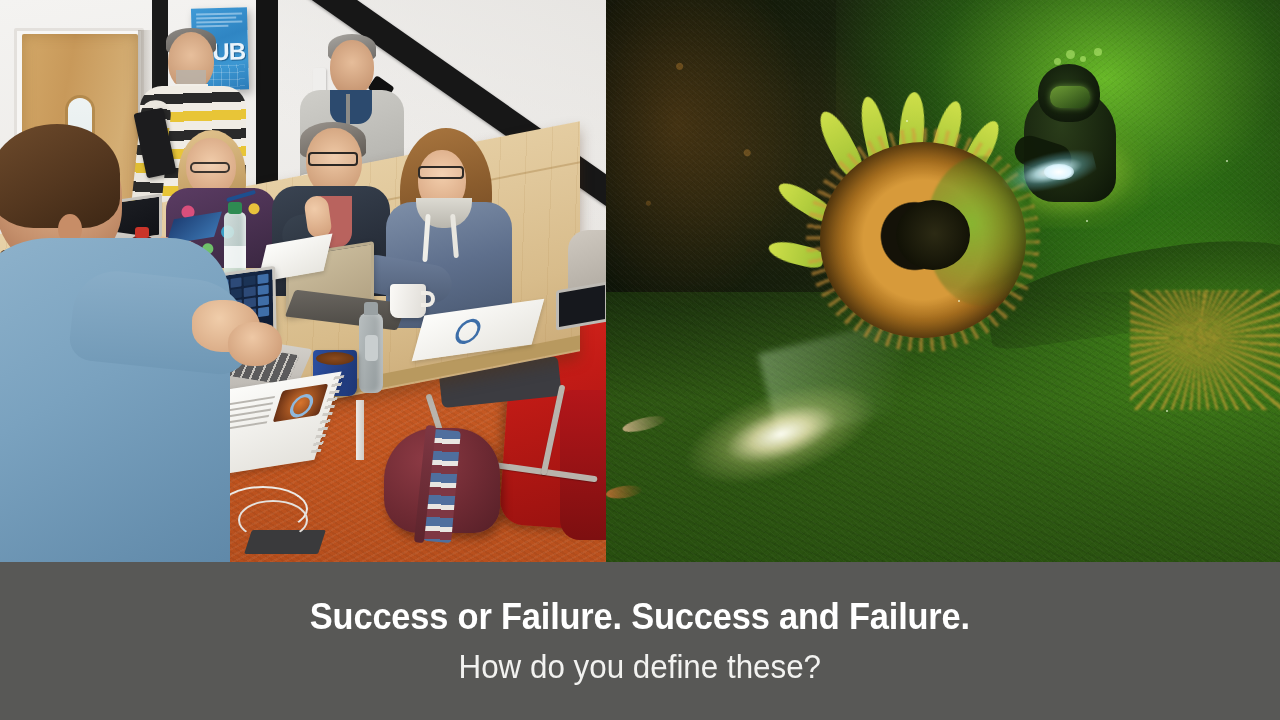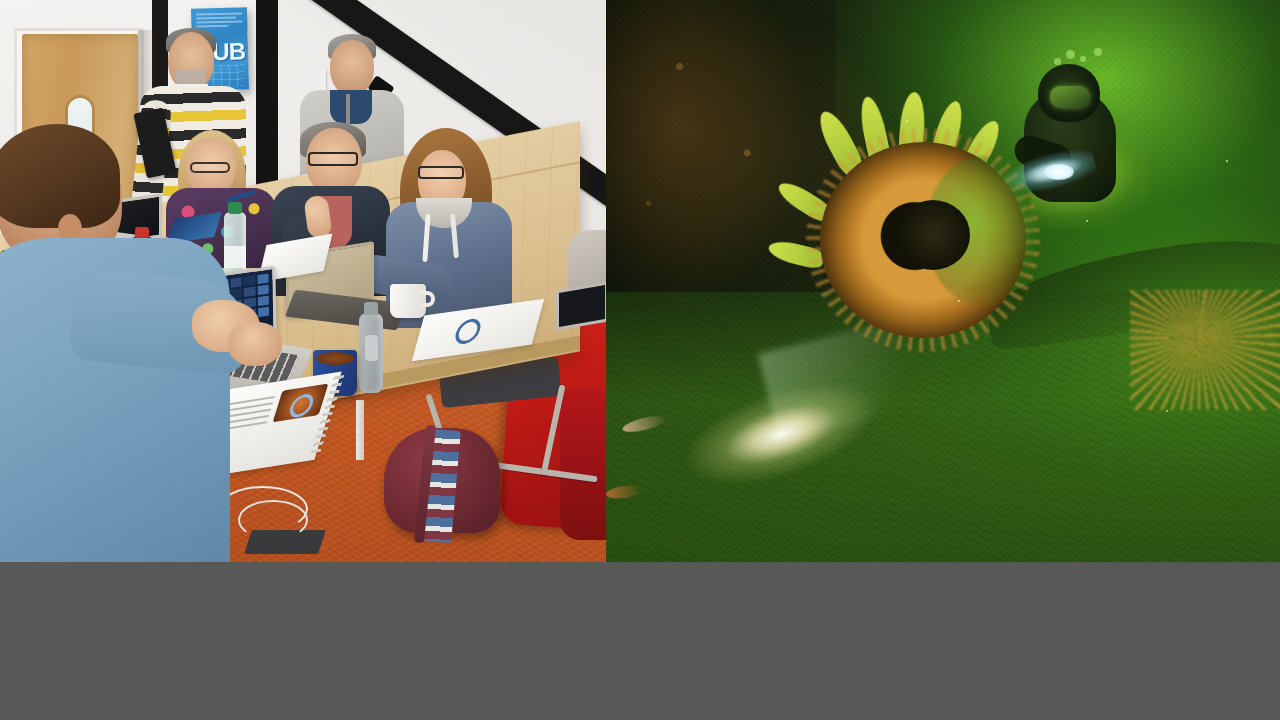--- a/index.html
+++ b/index.html
@@ -682,14 +682,18 @@
       <div class="fish2"></div>
 
       <div class="spk" style="left:300px;top:120px"></div>
       <div class="spk" style="left:352px;top:300px"></div>
       <div class="spk" style="left:480px;top:220px"></div>
       <div class="spk" style="left:560px;top:410px"></div>
       <div class="spk" style="left:620px;top:160px"></div>
     </div>
   </div>
 
+  <div class="caption">
+    <div class="cap-title">Success or Failure. Success and Failure.</div>
+    <div class="cap-sub">How do you define these?</div>
+  </div>
 
 </div>
 
 </body></html>

